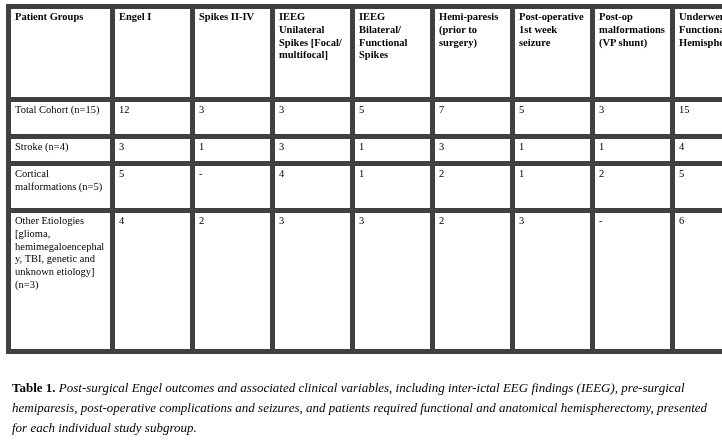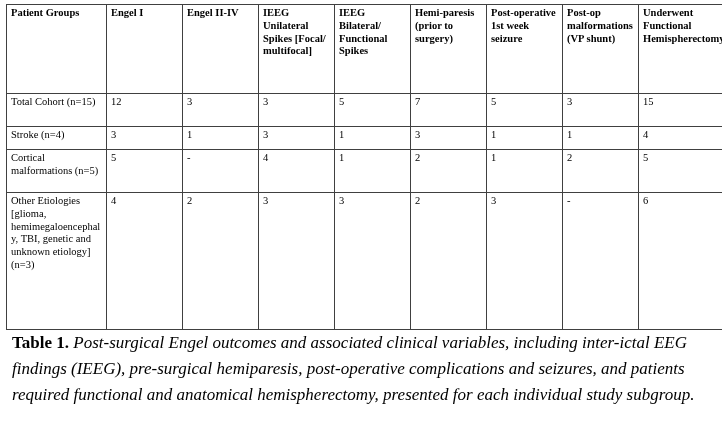--- a/index.html
+++ b/index.html
@@ -21,21 +21,21 @@
     box-sizing: border-box;
     padding: 4px 6px 0 6px;
   }
   table.data-table {
     border-collapse: collapse;
     table-layout: fixed;
     width: 708px;
     margin: 0;
   }
   table.data-table td, table.data-table th {
-    border: 1px solid #404040;
+    border: 5px solid #404040;
     vertical-align: top;
     padding: 2px 3px 2px 4px;
     font-size: 10.5px;
     line-height: 1.22;
     font-family: "Liberation Serif", serif;
     text-align: left;
     word-wrap: break-word;
     overflow-wrap: break-word;
   }
   table.data-table thead th {
@@ -51,22 +51,22 @@
     font-family: Liberation Serif, serif;
   }
   .col0 { width: 92px; }
   .colN { width: 68px; margin-left: 48px; }
   .colW { width: 84px; }
   .r-total td { height: 28px; }
   .r-stroke td { height: 18px; }
   .r-cortical td { height: 38px; }
   .r-other td { height: 132px; }
   .caption {
-    margin-top: 0;
-    font-size: 17px;
+    margin-top: 24px;
+    font-size: 13px;
     line-height: 1.52;
     font-family: "Liberation Serif", serif;
     font-style: italic;
     text-align: left;
     padding-left: 6px;
     padding-right: 4px;
   }
   .caption .lead {
     font-style: normal;
     font-weight: bold;
@@ -75,21 +75,21 @@
 </head>
 <body>
 
 <div class="page">
 
   <table class="data-table">
     <thead>
       <tr>
         <th class="col0">Patient Groups</th>
         <th class="colN">Engel I</th>
-        <th class="colN">Engel II-IV</th>
+        <th class="colN">Spikes II-IV</th>
         <th class="colN">IEEG Unilateral Spikes [Focal/ multifocal]</th>
         <th class="colN">IEEG Bilateral/ Functional Spikes</th>
         <th class="colN">Hemi-paresis (prior to surgery)</th>
         <th class="colN">Post-operative 1st week seizure</th>
         <th class="colN">Post-op malformations (VP shunt)</th>
         <th class="colW">Underwent Functional Hemispherectomy</th>
 
       </tr>
     </thead>
     <tbody>

